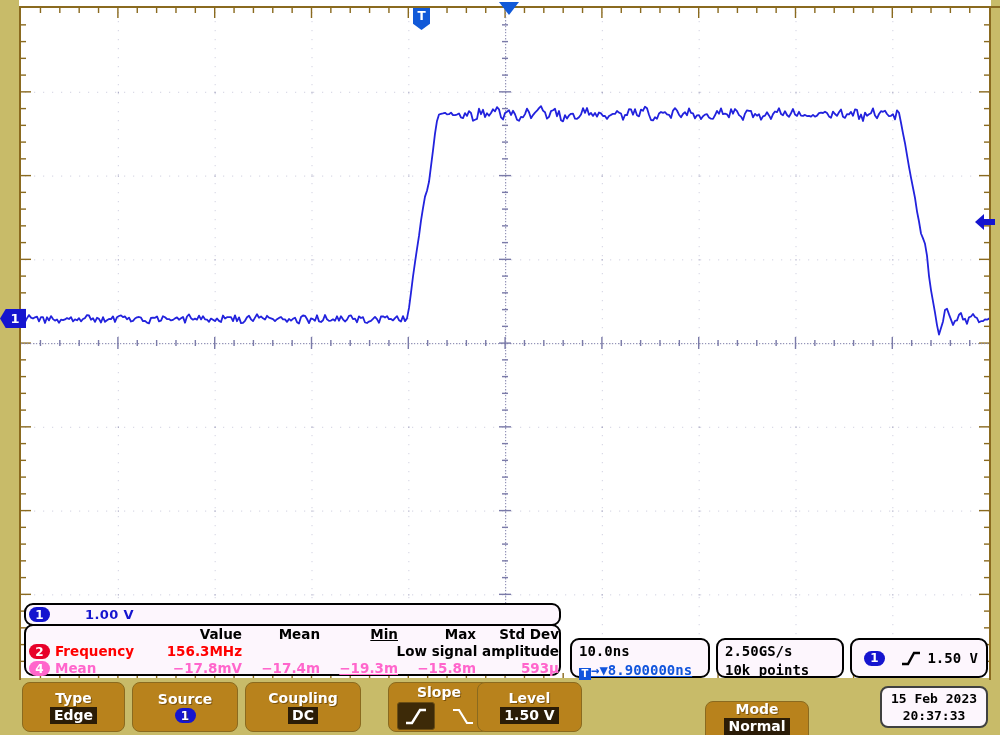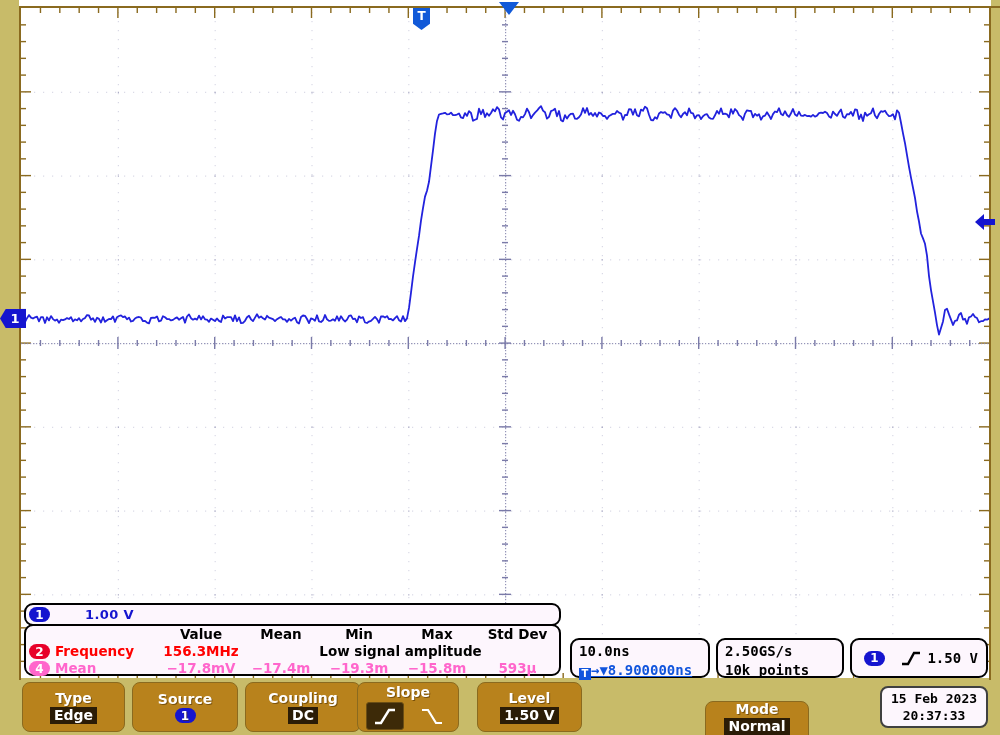--- a/index.html
+++ b/index.html
@@ -64,25 +64,25 @@
   .badge.b1{background:#1515cf;}
   .badge.b2{background:#e8002a;}
   .badge.b4{background:#ff66cc;}
   #ch-box .badge{margin-left:3px;}
   #ch-scale{margin-left:35px;color:#1515cf;font:bold 13px "DejaVu Sans",sans-serif;letter-spacing:.4px;}
 
   
   #meas-box{left:24px;top:624px;width:537px;height:52px;padding:0;}
   #meas-table{width:100%;border-collapse:collapse;table-layout:fixed;
     font:bold 13.5px "DejaVu Sans",sans-serif;}
-  #meas-table th,#meas-table td{padding:0;text-align:center;white-space:nowrap;line-height:17px;}
+  #meas-table th,#meas-table td{padding:0;text-align:right;white-space:nowrap;line-height:17px;}
   #meas-table .c-name{width:134px;}
   #meas-table .c-val{width:82px;}
   #meas-table .c-mean{width:78px;}
-  #meas-table .c-min{width:78px;}
+  #meas-table .c-min{width:78px;text-decoration:underline;}
   #meas-table .c-max{width:78px;}
   #meas-table .c-std{width:auto;}
   #meas-table thead th{color:#000;font-weight:bold;}
   .row-freq td{color:#ff0000;}
   .row-freq td.warn{color:#000;}
   .row-mean td{color:#ff66cc;}
   .namecell{display:flex;align-items:center;gap:5px;padding-left:3px;}
 
   
   #horiz-box{left:570px;top:638px;width:140px;height:40px;padding:2px 0 0 7px;}
@@ -104,21 +104,21 @@
     background:#b8821c;border:1px solid #8a6a1f;box-sizing:border-box;
     display:flex;flex-direction:column;align-items:center;justify-content:center;
     color:#ffffff;font:bold 14px "DejaVu Sans",sans-serif;
     text-shadow:1px 1px 0 rgba(80,50,0,.6);
   }
   .mbtn .cap{line-height:17px;}
   .mbtn .val{background:#2b1c06;color:#fff;padding:0 4px;line-height:17px;text-shadow:none;}
   #b-type{left:22px;width:103px;}
   #b-source{left:132px;width:106px;}
   #b-coupling{left:245px;width:116px;}
-  #b-slope{left:357px;width:102px;text-align:center;}
+  #b-slope{left:388px;width:102px;text-align:center;}
   #b-level{left:477px;width:105px;}
   #b-mode{left:705px;width:104px;margin-top:19px;}
 
   .slope-row{display:flex;align-items:center;gap:10px;margin-top:1px;}
   .slope-ic{width:36px;height:26px;display:flex;align-items:center;justify-content:center;}
   .slope-ic.sel{background:#3d2a08;border:1px solid #6b4e14;border-radius:3px;}
 
   #datetime{position:absolute;left:880px;top:686px;width:108px;height:42px;
     background:#fdf6fd;border:2px solid #404040;border-radius:8px;box-sizing:border-box;
     display:flex;flex-direction:column;align-items:center;justify-content:center;

